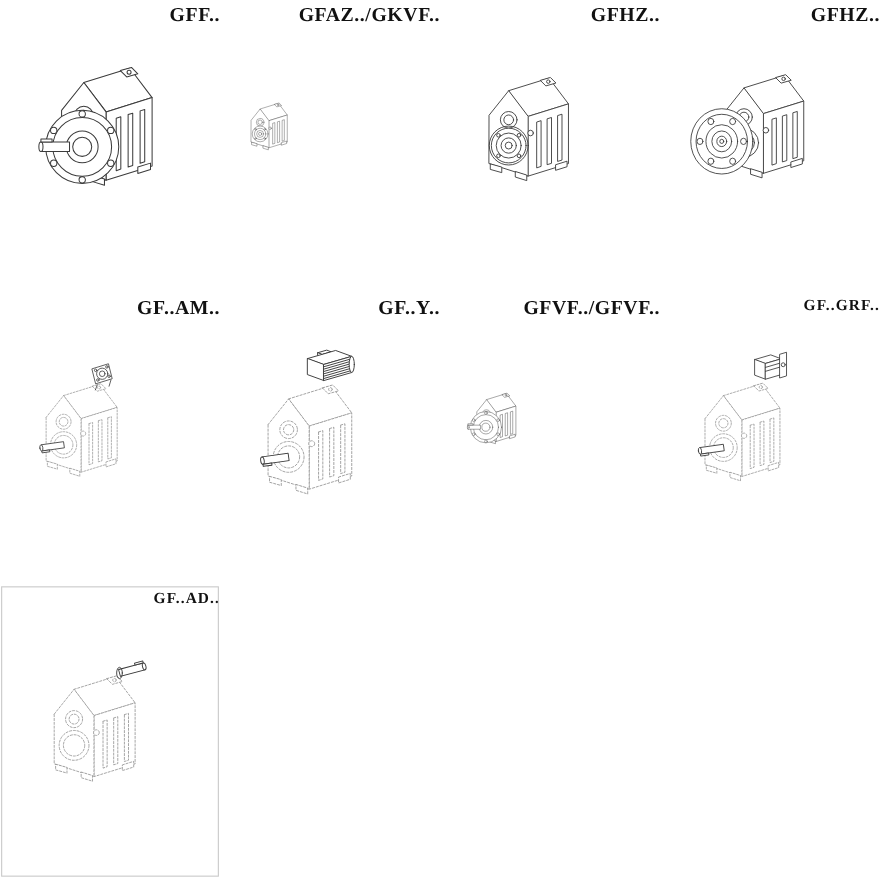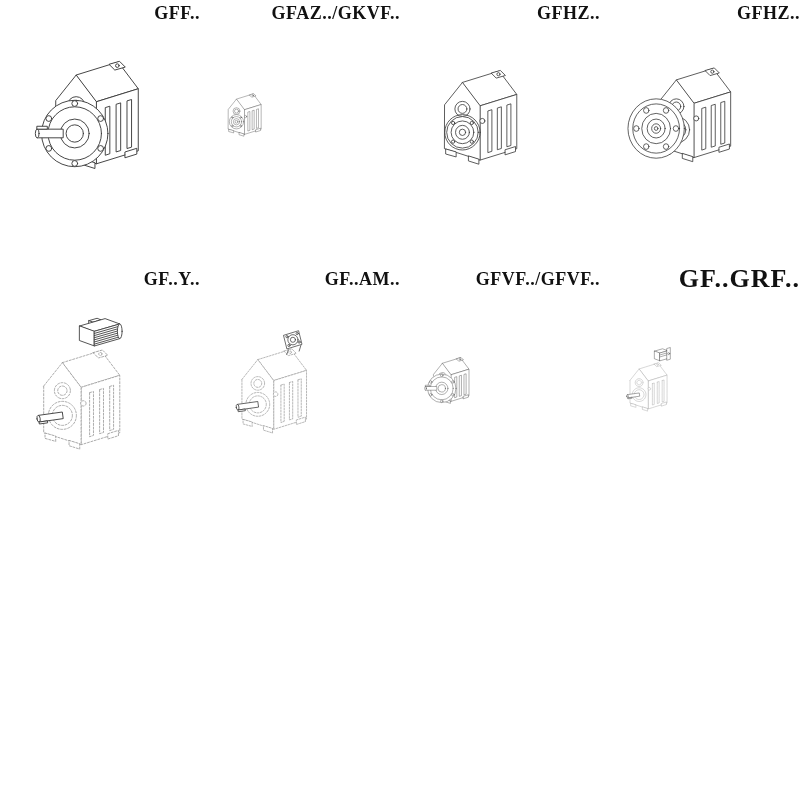--- a/index.html
+++ b/index.html
@@ -14,21 +14,21 @@
   .cell{
     display:flex;flex-direction:row;align-items:flex-start;justify-content:flex-end;
     box-sizing:border-box;padding-bottom:2px;padding-left:17px;
   }
   .cell--boxed{outline:1px solid #c9c9c9;outline-offset:-2px;}
   .drw{display:block;width:190px;height:228px;}
   .label{
     height:28px;line-height:26px;text-align:center;white-space:nowrap;
     font-weight:700;font-size:18px;letter-spacing:.5px;color:#111;
   }
-  .label--lg{font-size:26px;letter-spacing:1px;}
+  .label--lg{font-size:14px;letter-spacing:1px;}
   .ink{stroke:#3b3b3b;stroke-width:1.3;fill:none;stroke-linejoin:round;stroke-linecap:round;}
   .phantom{stroke:#8d8d8d;stroke-width:1.1;fill:none;stroke-linejoin:round;stroke-linecap:round;stroke-dasharray:3 2.4;}
 </style>
 </head>
 <body>
 
 <svg width="0" height="0" style="position:absolute" aria-hidden="true">
   <defs>
 
     <g id="gh">
@@ -195,49 +195,49 @@
       </g>
     </svg>
     <div class="label">GFHZ..</div>
   </div>
 
 
 
   <div class="cell">
     <svg class="drw" viewBox="0 0 190 230">
       <g class="phantom">
+          <use href="#gh" x="34" y="24"></use>
+        </g>
+      <g class="ink">
+        <g transform="translate(72,158) rotate(172)">
+            <use href="#shaft"></use>
+          </g>
+        <g transform="translate(118,26)">
+            <use href="#plateAM"></use>
+          </g>
+      </g>
+    </svg>
+    <div class="label">GF..AM..</div>
+  </div>
+
+  <div class="cell">
+    <svg class="drw" viewBox="0 0 190 230">
+      <g class="phantom">
           <use href="#gh" x="30" y="34"></use>
         </g>
       <g class="ink">
         <g transform="translate(68,168) rotate(172)">
             <use href="#shaft"></use>
           </g>
         <g transform="translate(94,18)">
             <use href="#motor"></use>
           </g>
       </g>
     </svg>
     <div class="label">GF..Y..</div>
-  </div>
-
-  <div class="cell">
-    <svg class="drw" viewBox="0 0 190 230">
-      <g class="phantom">
-          <use href="#gh" x="34" y="24"></use>
-        </g>
-      <g class="ink">
-        <g transform="translate(72,158) rotate(172)">
-            <use href="#shaft"></use>
-          </g>
-        <g transform="translate(118,26)">
-            <use href="#plateAM"></use>
-          </g>
-      </g>
-    </svg>
-    <div class="label">GF..AM..</div>
   </div>
 
   <div class="cell">
     <svg class="drw" viewBox="0 0 190 230">
       <g class="ink">
         <use href="#gh" x="44" y="6"></use>
         <g transform="translate(80,142)">
             <use href="#flangeShaft"></use>
           </g>
       </g>
@@ -256,14 +256,28 @@
             <use href="#shaft"></use>
           </g>
         <g transform="translate(116,14)">
             <use href="#blockGRF"></use>
           </g>
       </g>
     </svg>
     <div class="label label--lg">GF..GRF..</div>
   </div>
 
+  <div class="cell cell--boxed">
+    <svg class="drw" viewBox="0 0 190 230">
+      <g class="phantom">
+          <use href="#gh" x="40" y="30"></use>
+        </g>
+      <g class="ink">
+        <g transform="translate(142,62) rotate(-15)">
+            <use href="#shaft"></use>
+          </g>
+        <ellipse cx="142" cy="62" rx="4" ry="8" fill="none"></ellipse>
+      </g>
+    </svg>
+    <div class="label label--lg">GF..AD..</div>
+  </div>
 
 </div>
 
 </body></html>

